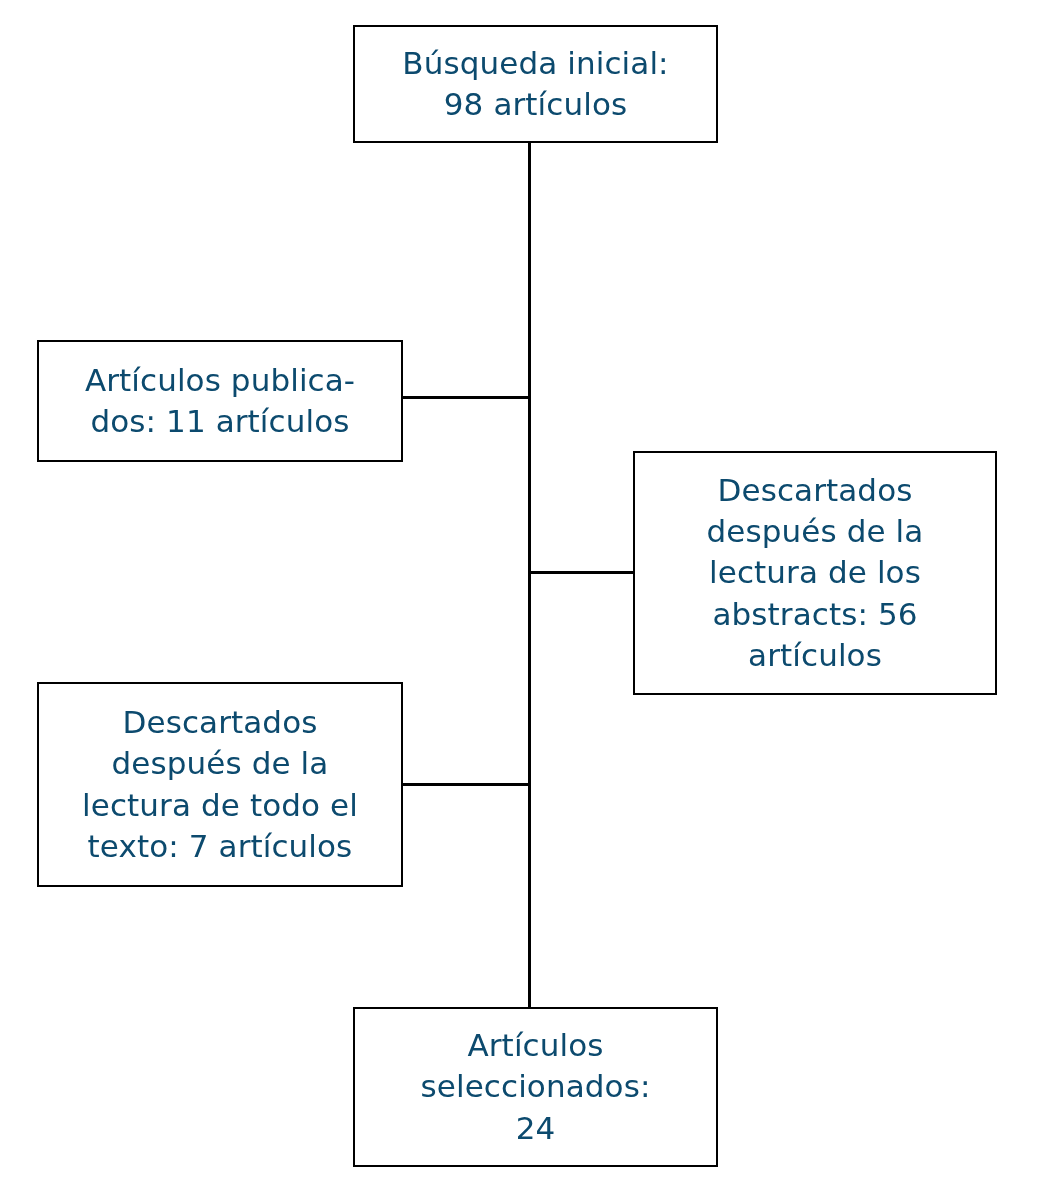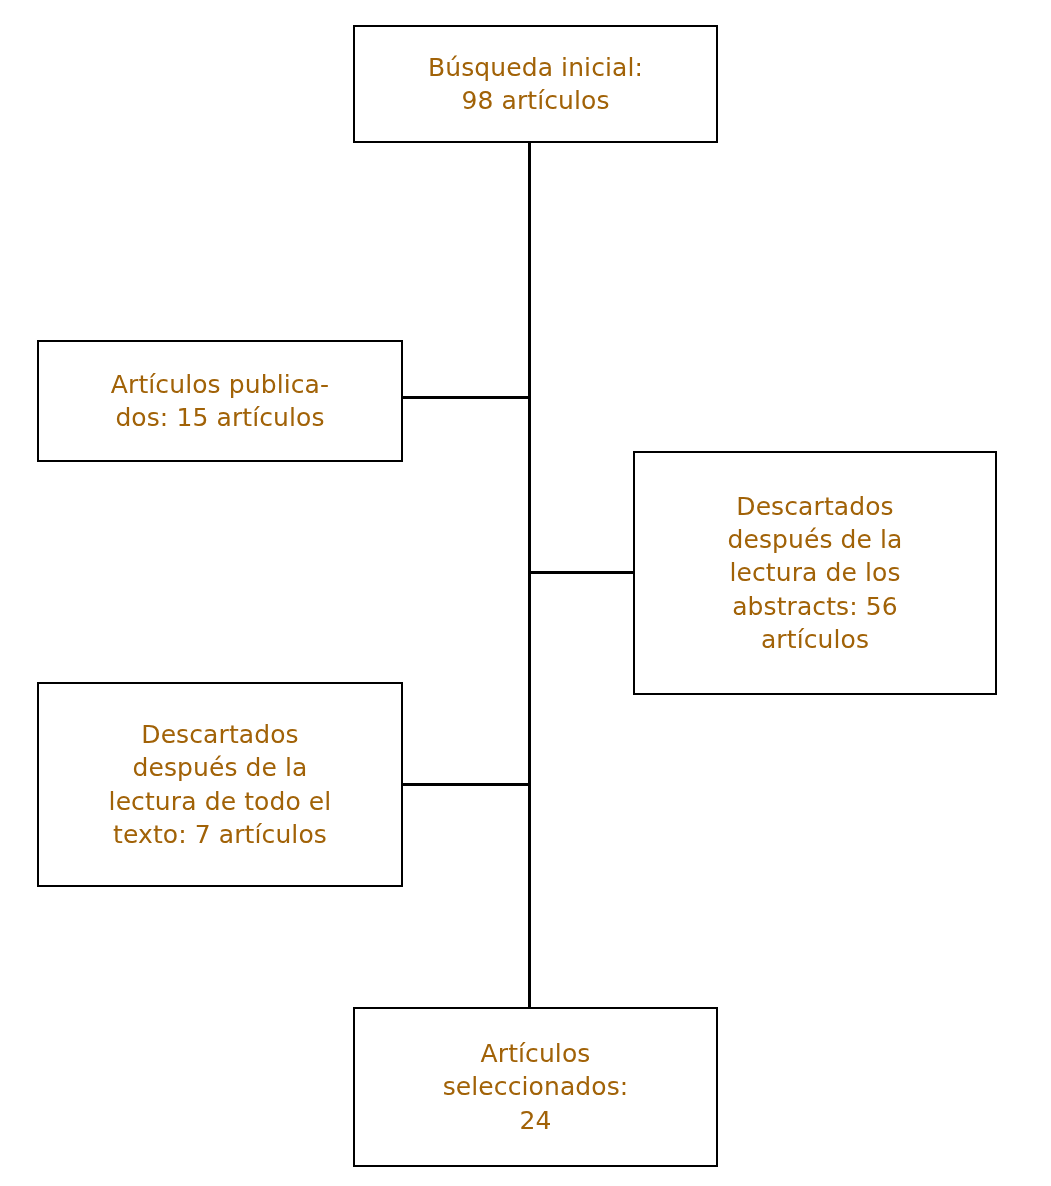--- a/index.html
+++ b/index.html
@@ -23,25 +23,25 @@
     display: flex;
     align-items: center;
     justify-content: center;
     text-align: center;
     color: #000000;
     z-index: 2;
   }
   .node-text {
     display: block;
     width: 100%;
-    font-size: 25px;
+    font-size: 31px;
     line-height: 1.33;
     letter-spacing: 0.1px;
     white-space: pre-line;
-    color: #a16207;
+    color: #0c4a6e;
   }
   .connector {
     position: absolute;
     background: #000000;
     z-index: 1;
   }
 </style>
 </head>
 <body>
 
@@ -52,21 +52,21 @@
   <div class="connector" id="conn-2" style="left: 528px; top: 571px; width: 105px; height: 3px;"></div>
   <div class="connector" id="conn-3" style="left: 403px; top: 783px; width: 127px; height: 3px;"></div>
 
   <div class="node" id="node-0" style="left: 353px; top: 25px; width: 365px; height: 118px;">
     <span class="node-text">Búsqueda inicial:
 98 artículos</span>
   </div>
 
   <div class="node" id="node-1" style="left: 37px; top: 340px; width: 366px; height: 122px;">
     <span class="node-text">Artículos publica-
-dos: 15 artículos</span>
+dos: 11 artículos</span>
   </div>
 
   <div class="node" id="node-2" style="left: 633px; top: 451px; width: 364px; height: 244px;">
     <span class="node-text">Descartados
 después de la
 lectura de los
 abstracts: 56
 artículos</span>
   </div>
 

